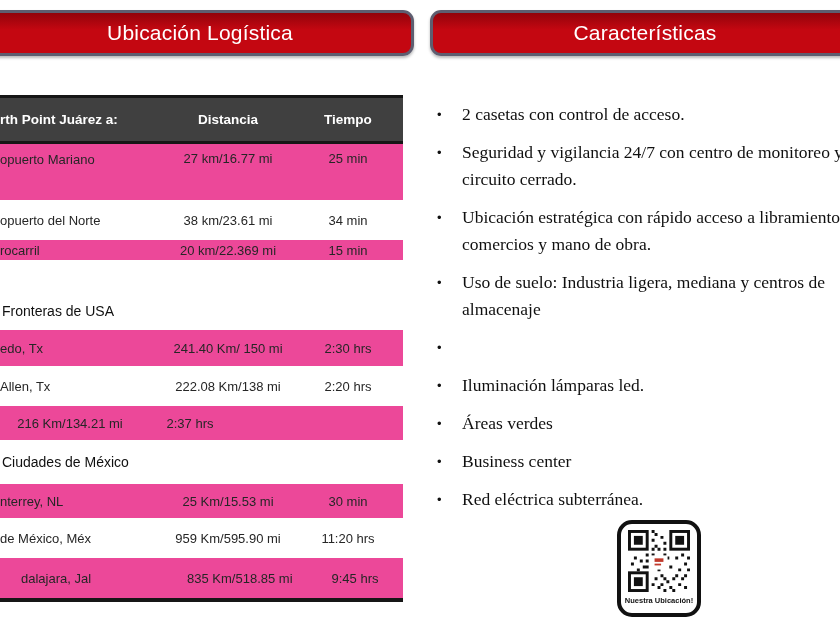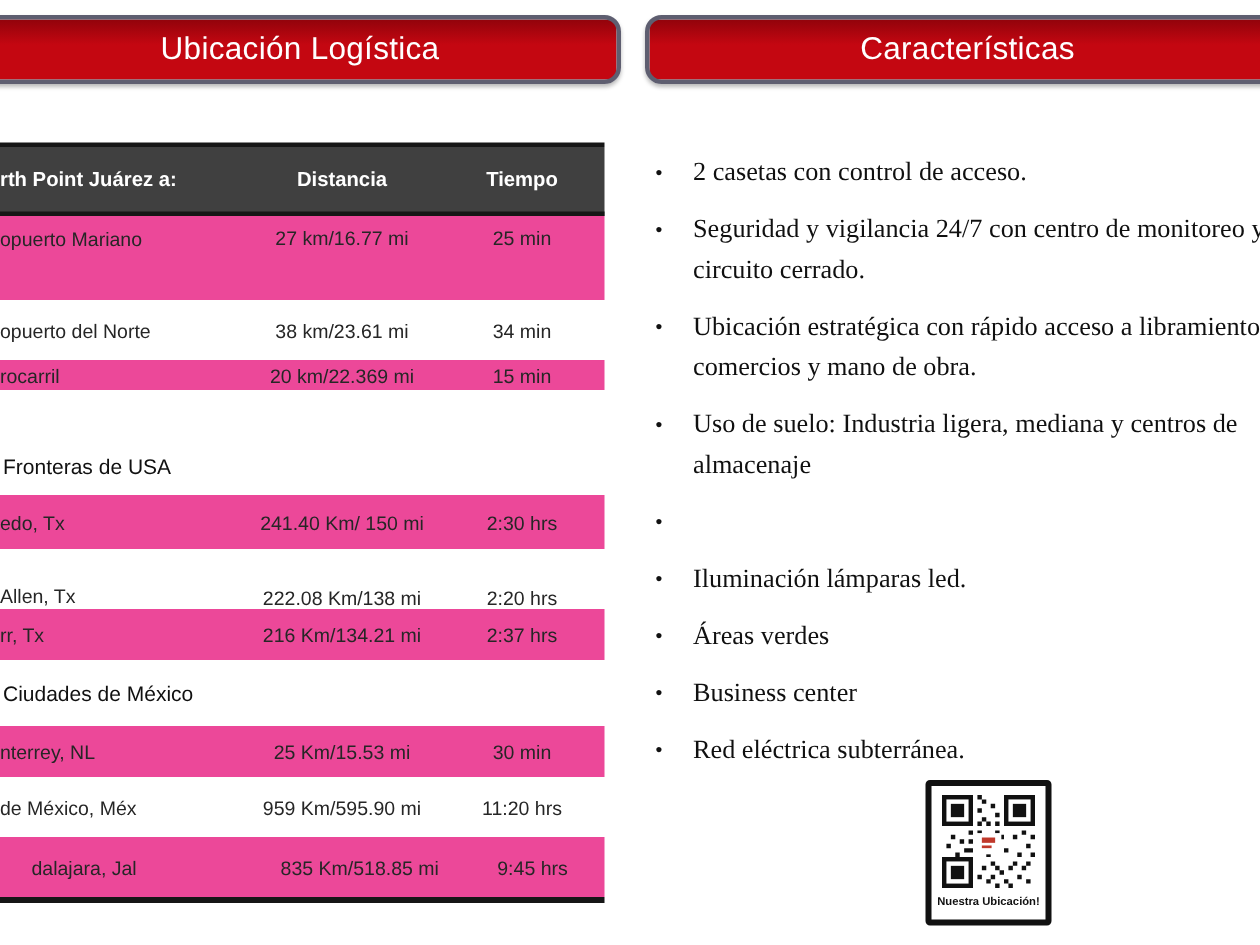--- a/index.html
+++ b/index.html
@@ -39,21 +39,21 @@
   
   #bullets{position:absolute;left:437px;top:101px;width:440px}
   .bullet{display:flex;margin-bottom:11px}
   .b-marker{width:25px;font-size:13px;line-height:27px;color:#111;flex:none}
   .b-lines{font-family:"Liberation Serif",serif;font-size:17.5px;line-height:27px;color:#101010}
   .b-lines div{white-space:nowrap}
 
   
   #qr{
     position:absolute;left:617px;top:520px;width:76px;height:89px;
-    border:4px solid #111;border-radius:3px;background:#fff;
+    border:4px solid #111;border-radius:15px;background:#fff;
     display:flex;flex-direction:column;align-items:center;box-sizing:content-box;
   }
   #qr svg{margin-top:6px}
   #qr .qr-label{font-size:7.5px;font-weight:bold;color:#111;margin-top:4px;white-space:nowrap}
 </style>
 </head>
 <body>
 
 <div id="bar-left" class="titlebar">
   <span>Ubicación Logística</span>
@@ -93,31 +93,28 @@
   </div>
       <div style="height: 32px;"></div>
       <div class="section" style="height: 38px;">Fronteras de USA</div>
       <div class="row gray" style="height: 36px;">
     <div class="c-name">
           <div>edo, Tx</div>
         </div>
     <div class="c-dist">241.40 Km/ 150 mi</div>
     <div class="c-time">2:30 hrs</div>
   </div>
-      <div class="row" style="height: 40px; align-items: flex-end;">
+      <div class="row" style="height: 40px;">
     <div class="c-name">
           <div>Allen, Tx</div>
         </div>
     <div class="c-dist">222.08 Km/138 mi</div>
     <div class="c-time">2:20 hrs</div>
   </div>
       <div class="row gray" style="height: 34px;">
-    <div class="c-name">
-          <div>rr, Tx</div>
-        </div>
     <div class="c-dist">216 Km/134.21 mi</div>
     <div class="c-time">2:37 hrs</div>
   </div>
       <div class="section" style="height: 44px;">Ciudades de México</div>
       <div class="row gray" style="height: 34px;">
     <div class="c-name">
           <div>nterrey, NL</div>
         </div>
     <div class="c-dist">25 Km/15.53 mi</div>
     <div class="c-time">30 min</div>

